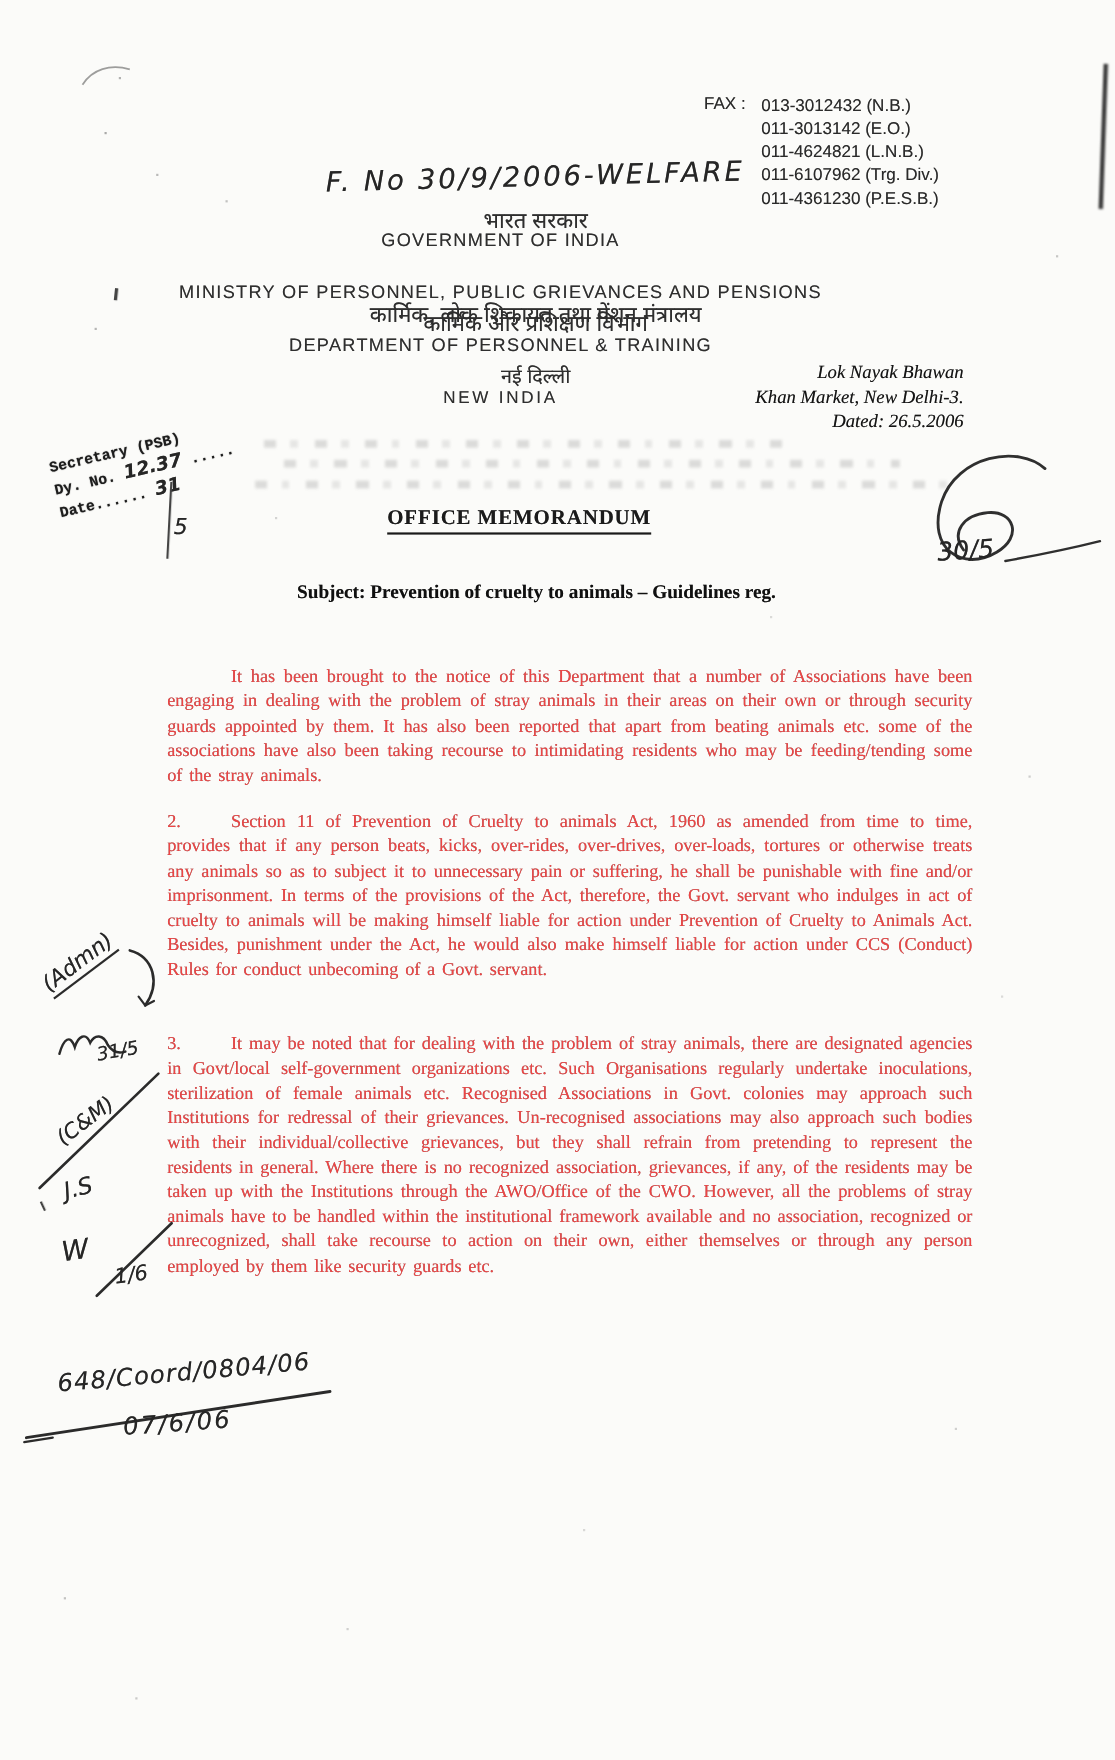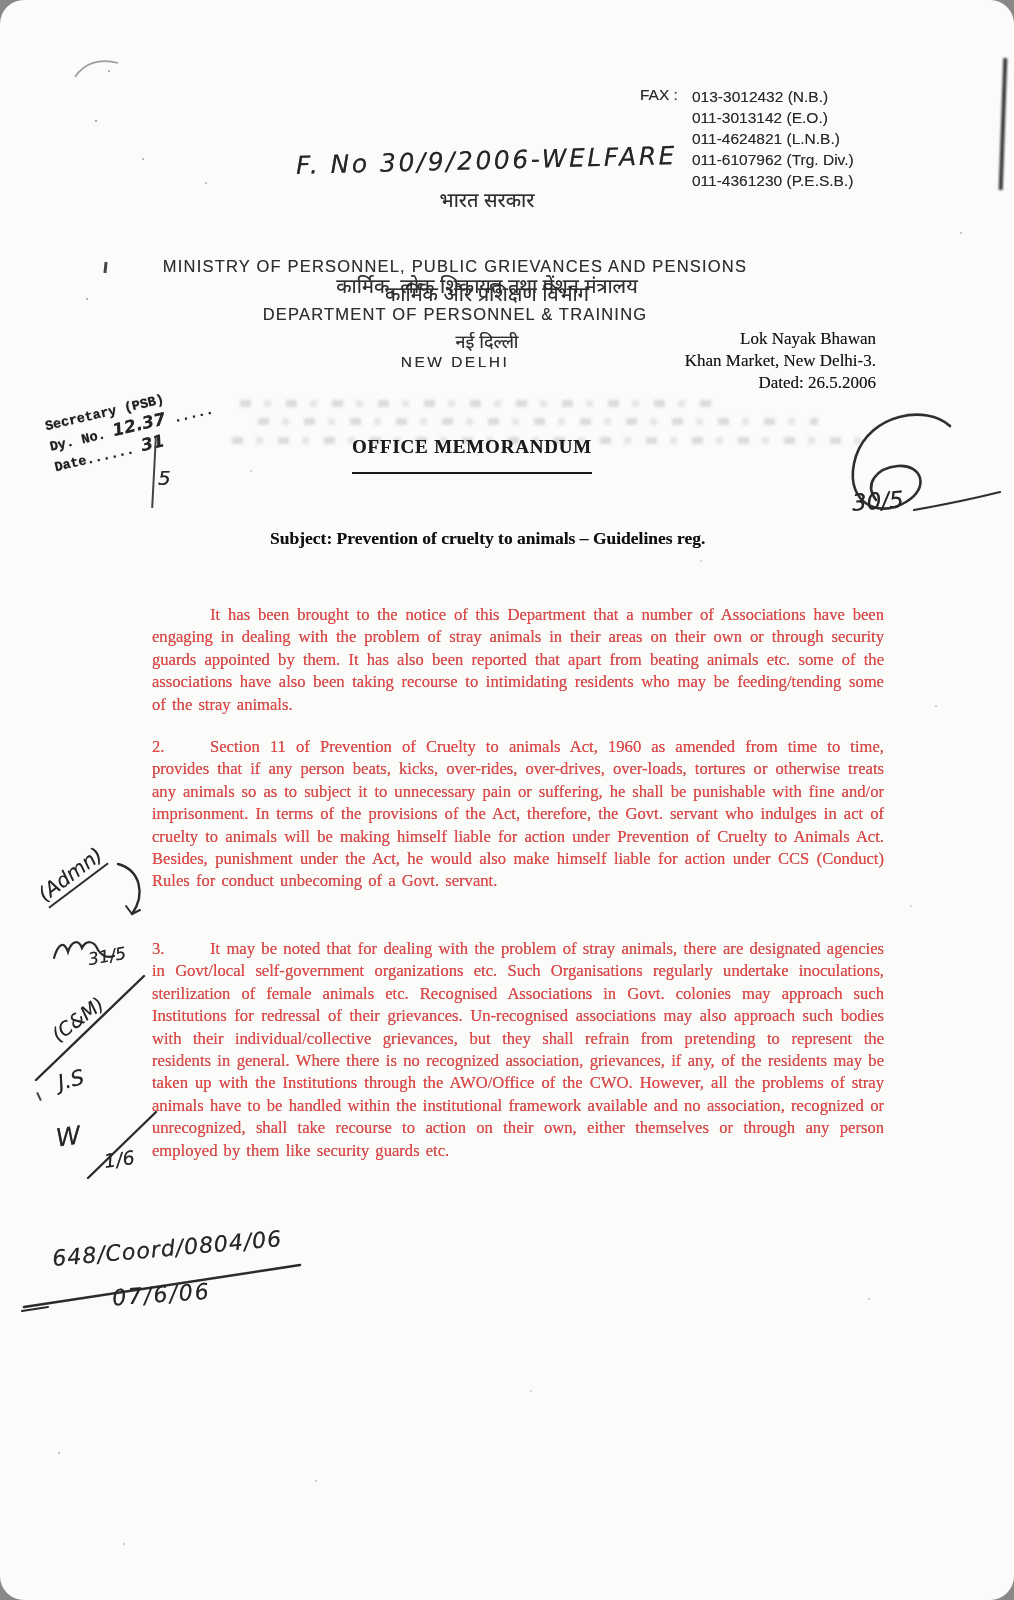--- a/index.html
+++ b/index.html
@@ -1,19 +1,19 @@
 <!DOCTYPE html>
 <html><head>
 <meta charset="utf-8">
 <style>
   html,body{margin:0;padding:0;background:#888;}
   .page{
     position:relative;width:1014px;height:1600px;margin:0 auto;
     background:#fbfbf9;overflow:hidden;
-    font-family:"Liberation Serif", serif;color:#1b1b1b;border-radius:24px;
+    font-family:"Liberation Serif", serif;color:#1b1b1b;
   }
   .abs{position:absolute;}
   
   .body-para{
     position:absolute;left:152px;width:732px;margin:0;
     font-size:16.6px;line-height:22.4px;text-align:justify;
     word-spacing:2px;color:#ef4444;
     text-shadow:0 0 .5px rgba(20,20,20,.55);
   }
   .pnum{display:inline-block;width:58px;}
@@ -25,25 +25,25 @@
   .lh.eng{font-size:16.5px;letter-spacing:1.2px;}
   
   .fax{position:absolute;left:640px;top:86px;display:flex;
        font-family:"Liberation Sans", sans-serif;font-size:15.5px;
        color:#2a2a2a;text-shadow:0 0 .5px rgba(40,40,40,.5);}
   .fax-label{width:52px;}
   .fax-lines div{line-height:21px;}
   
   .addr{position:absolute;right:138px;top:328px;text-align:right;
         font-size:17px;line-height:22px;color:#141414;
-        text-shadow:0 0 .5px rgba(20,20,20,.5);}
+        text-shadow:0 0 .5px rgba(20,20,20,.5);font-style:italic;}
   
-  .om-title{position:absolute;left:352px;top:436px;
+  .om-title{position:absolute;left:352px;top:460px;
     font-size:19px;font-weight:bold;letter-spacing:.8px;
-    border-bottom:2.5px solid #1a1a1a;padding-bottom:14px;
+    border-bottom:2.5px solid #1a1a1a;padding-bottom:2px;
     text-shadow:0 0 .6px rgba(10,10,10,.6);}
   .subject{position:absolute;left:270px;top:528px;width:520px;
     font-size:17.5px;font-weight:bold;color:#101010;
     text-shadow:0 0 .5px rgba(10,10,10,.5);}
   
   .hw{font-family:"DejaVu Sans", sans-serif;font-style:italic;
       color:#262626;text-shadow:0 0 .6px rgba(30,30,30,.6);
       white-space:nowrap;}
   .fileno{left:296px;top:146px;font-size:25px;letter-spacing:2.5px;
           transform:rotate(-1.5deg);}
@@ -95,26 +95,27 @@
       <div>011-3013142 (E.O.)</div>
       <div>011-4624821 (L.N.B.)</div>
       <div>011-6107962 (Trg. Div.)</div>
       <div>011-4361230 (P.E.S.B.)</div>
     </div>
   </div>
 
   <div class="abs hw fileno">F. No 30/9/2006-WELFARE</div>
 
   <div class="lh hindi" style="top:186px;">भारत सरकार</div>
+  <div class="lh eng" style="top:210px;">GOVERNMENT OF INDIA</div>
   <div class="lh hindi" style="top:232px;margin-top:40px;">कार्मिक, लोक शिकायत तथा पेंशन मंत्रालय</div>
   <div class="lh eng" style="top:257px;">MINISTRY OF PERSONNEL, PUBLIC GRIEVANCES AND PENSIONS</div>
   <div class="lh eng" style="top:305px;">DEPARTMENT OF PERSONNEL &amp; TRAINING</div>
   <div class="lh hindi" style="top:280px;">कार्मिक और प्रशिक्षण विभाग</div>
   <div class="lh hindi" style="top:329px;font-size:18px;">नई दिल्ली</div>
-  <div class="lh eng" style="top:353px;font-size:15.5px;letter-spacing:2.5px;">NEW DELHI</div>
+  <div class="lh eng" style="top:353px;font-size:15.5px;letter-spacing:2.5px;">NEW INDIA</div>
 
   <div class="addr">
     <div>Lok Nayak Bhawan</div>
     <div>Khan Market, New Delhi-3.</div>
     <div>Dated: 26.5.2006</div>
   </div>
 
   <div class="abs stamp">
     <div>Secretary (PSB)</div>
     <div>

